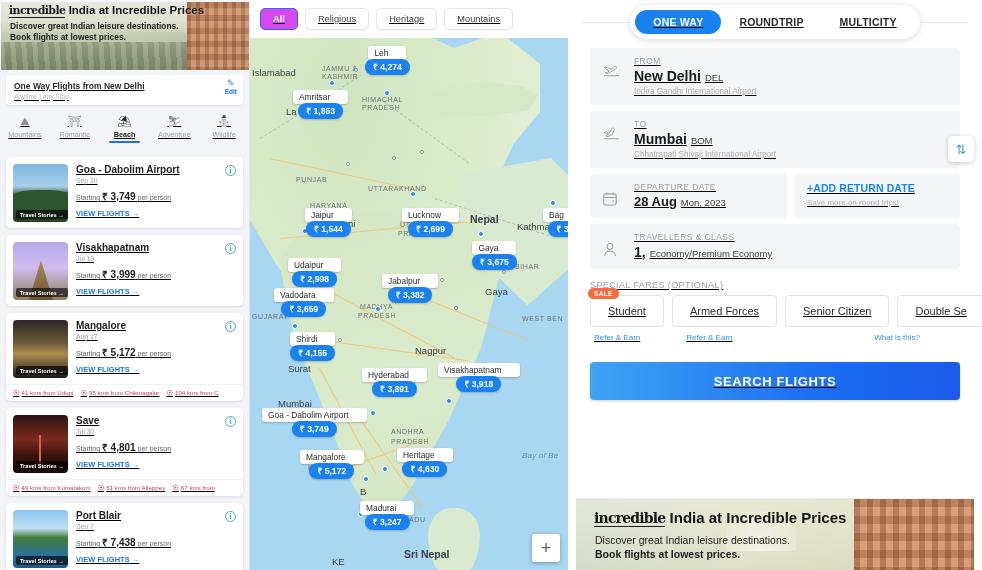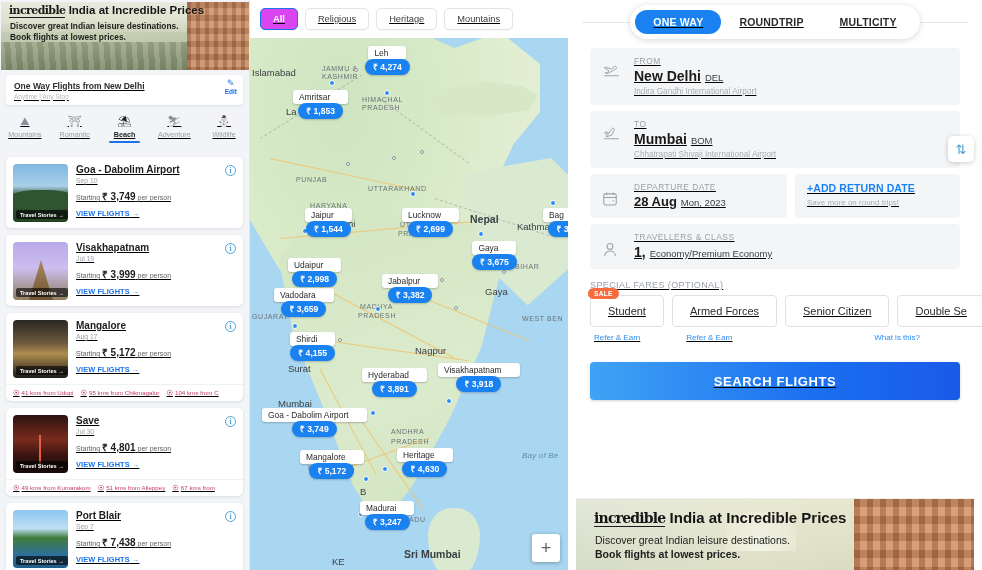--- a/index.html
+++ b/index.html
@@ -549,21 +549,21 @@
           <div class="map-label city" style="left: 38px; top: 325px;">Surat</div>
           <div class="map-label " style="left: 232px; top: 327px;">ODISHA</div>
           <div class="map-label city" style="left: 28px; top: 360px;">Mumbai</div>
           <div class="map-label " style="left: 141px; top: 390px;">ANDHRA</div>
           <div class="map-label " style="left: 141px; top: 400px;">PRADESH</div>
           <div class="map-label " style="left: 58px; top: 426px;">KARNATAKA</div>
           <div class="map-label city" style="left: 110px; top: 448px;">B</div>
           <div class="map-label sea" style="left: 272px; top: 413px;">Bay of Be</div>
           <div class="map-label " style="left: 128px; top: 478px;">TAMIL NADU</div>
           <div class="map-label city" style="left: 82px; top: 518px;">KE</div>
-          <div class="map-label big" style="left: 154px; top: 510px;">Sri Mumbai</div>
+          <div class="map-label big" style="left: 154px; top: 510px;">Sri Nepal</div>
         </div>
       <div id="map-dots">
           <div class="map-dot" style="left: 134px; top: 52px;"></div>
           <div class="map-dot" style="left: 79px; top: 42px;"></div>
           <div class="map-dot" style="left: 52px; top: 190px;"></div>
           <div class="map-dot" style="left: 160px; top: 153px;"></div>
           <div class="map-dot" style="left: 300px; top: 162px;"></div>
           <div class="map-dot" style="left: 44px; top: 230px;"></div>
           <div class="map-dot" style="left: 228px; top: 193px;"></div>
           <div class="map-dot" style="left: 125px; top: 268px;"></div>

